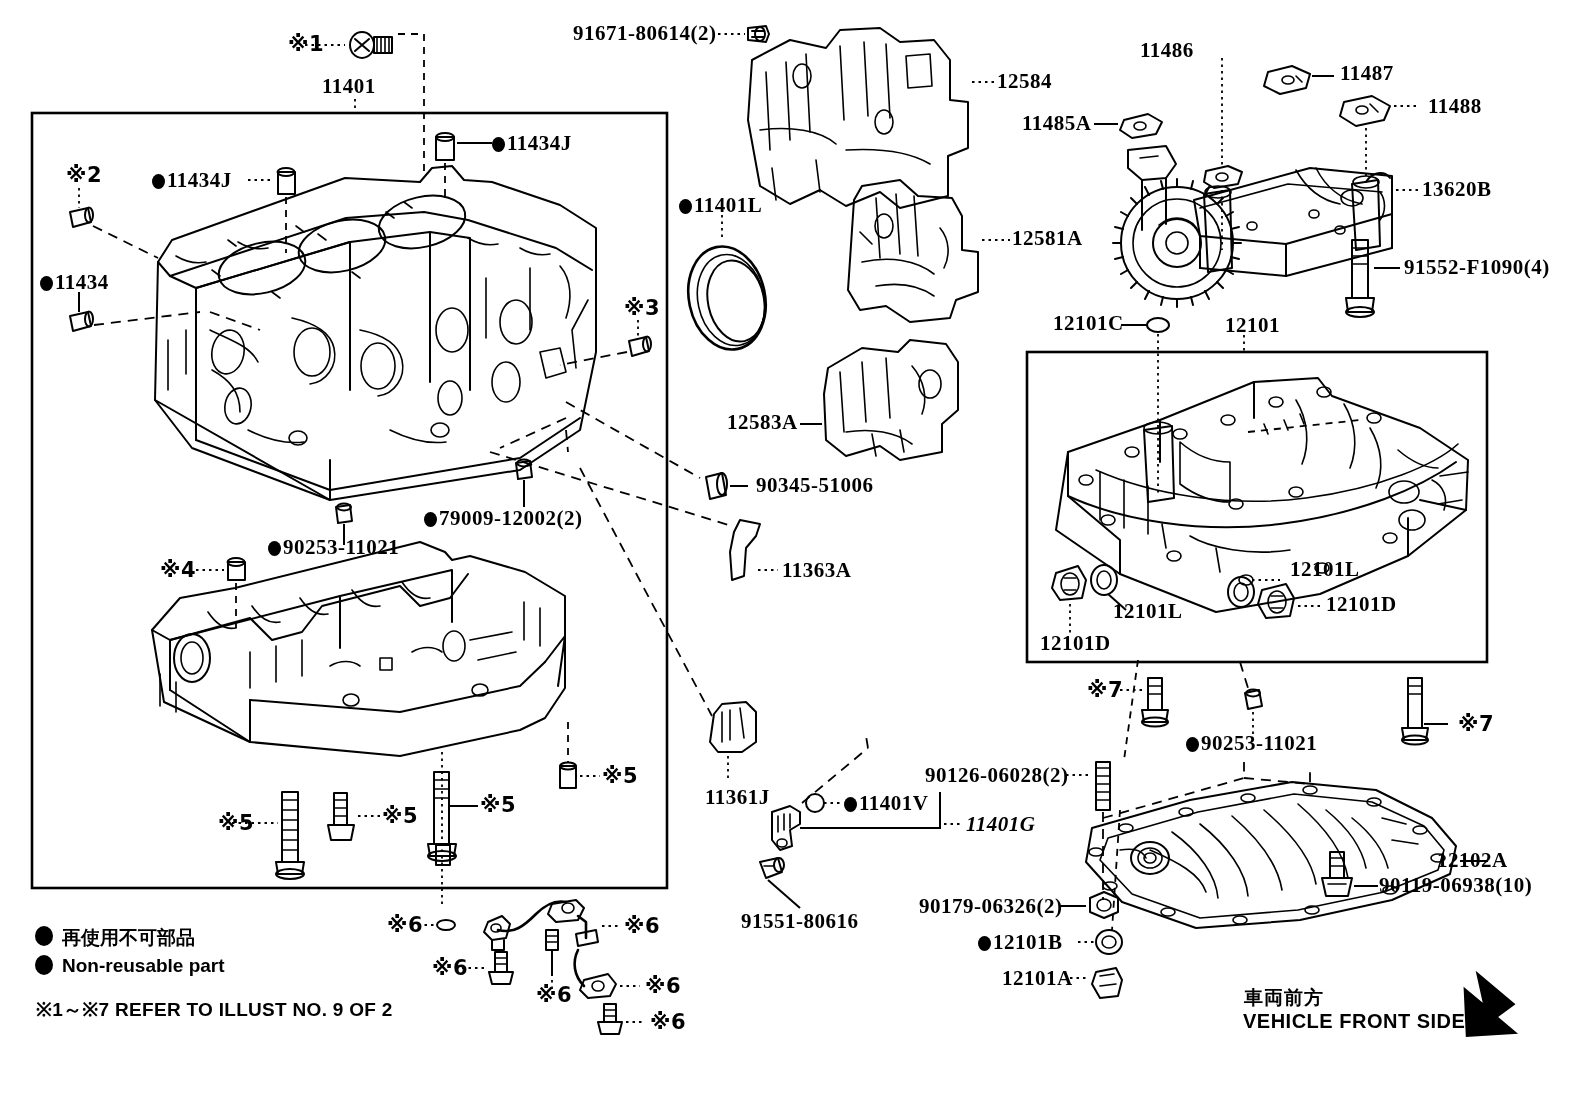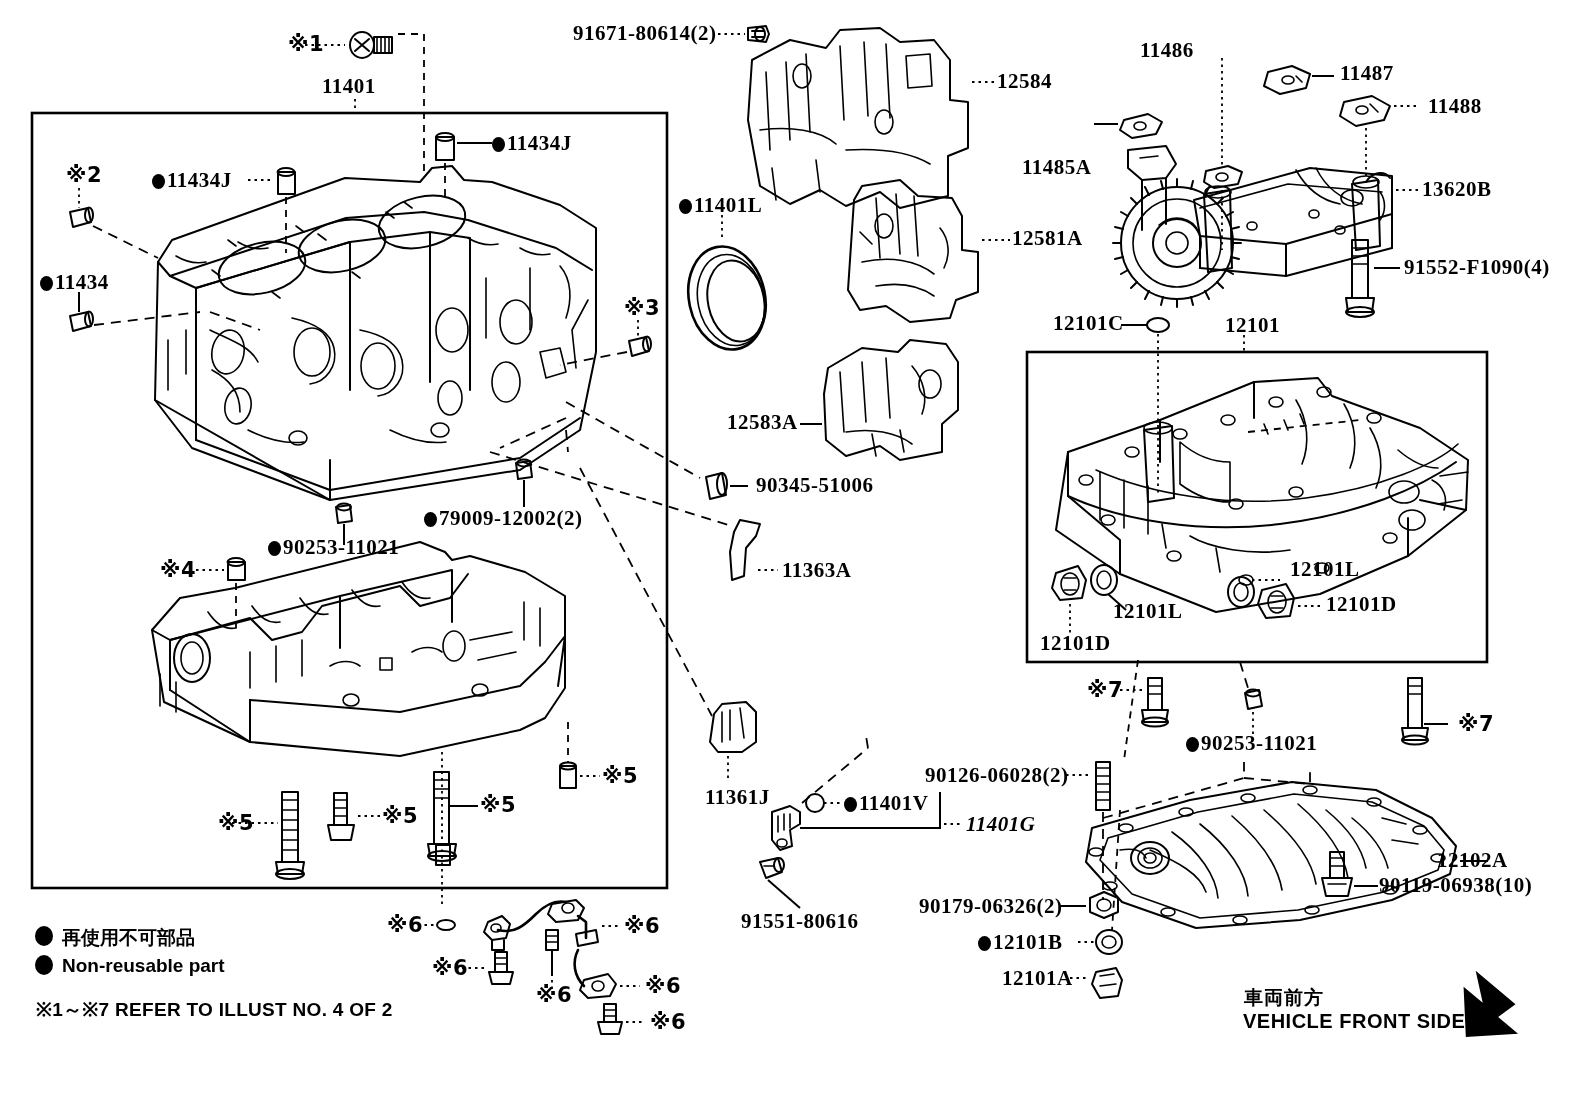--- a/index.html
+++ b/index.html
@@ -619,21 +619,21 @@
 
 <div class="lbl" style="left:679px;top:195px;"><span class="dot"></span><span>11401L</span></div>
 
 <div class="lbl" style="left:997px;top:71px;">12584</div>
 <div class="lbl" style="left:1012px;top:228px;">12581A</div>
 <div class="lbl" style="left:727px;top:412px;">12583A</div>
 
 <div class="lbl" style="left:1133px;top:40px;margin-left:7px;">11486</div>
 <div class="lbl" style="left:1340px;top:63px;">11487</div>
 <div class="lbl" style="left:1428px;top:96px;">11488</div>
-<div class="lbl" style="left:1022px;top:113px;margin-top:44px;">11485A</div>
+<div class="lbl" style="left:1022px;top:113px;">11485A</div>
 <div class="lbl" style="left:1422px;top:179px;">13620B</div>
 <div class="lbl" style="left:1404px;top:257px;">91552-F1090(4)</div>
 
 <div class="lbl" style="left:1053px;top:313px;">12101C</div>
 <div class="lbl" style="left:1225px;top:315px;">12101</div>
 <div class="lbl" style="left:1290px;top:559px;">12101L</div>
 <div class="lbl" style="left:1326px;top:594px;">12101D</div>
 <div class="lbl" style="left:1113px;top:601px;">12101L</div>
 <div class="lbl" style="left:1040px;top:633px;">12101D</div>
 
@@ -658,19 +658,19 @@
 
 <div class="lbl mk" style="left:387px;top:915px;">※6</div>
 <div class="lbl mk" style="left:624px;top:916px;">※6</div>
 <div class="lbl mk" style="left:432px;top:958px;">※6</div>
 <div class="lbl mk" style="left:536px;top:985px;">※6</div>
 <div class="lbl mk" style="left:645px;top:976px;">※6</div>
 <div class="lbl mk" style="left:650px;top:1012px;">※6</div>
 
 <div class="legend" style="position:absolute;left:62px;top:925px;">再使用不可部品</div>
 <div class="legend-en" style="position:absolute;left:62px;top:955px;">Non-reusable part</div>
-<div class="footnote" style="position:absolute;left:36px;top:996px;">※1～※7  REFER TO ILLUST NO. 4 OF 2</div>
+<div class="footnote" style="position:absolute;left:36px;top:996px;">※1～※7  REFER TO ILLUST NO. 9 OF 2</div>
 
 <div class="jp" style="position:absolute;left:1244px;top:985px;">車両前方</div>
 <div class="vfs" style="position:absolute;left:1243px;top:1010px;">VEHICLE FRONT SIDE</div>
 <div class="diagcode" style="position:absolute;left:1490px;top:1058px;margin-top:40px;">11G810A</div>
 
 </div>
 
 </body></html>

